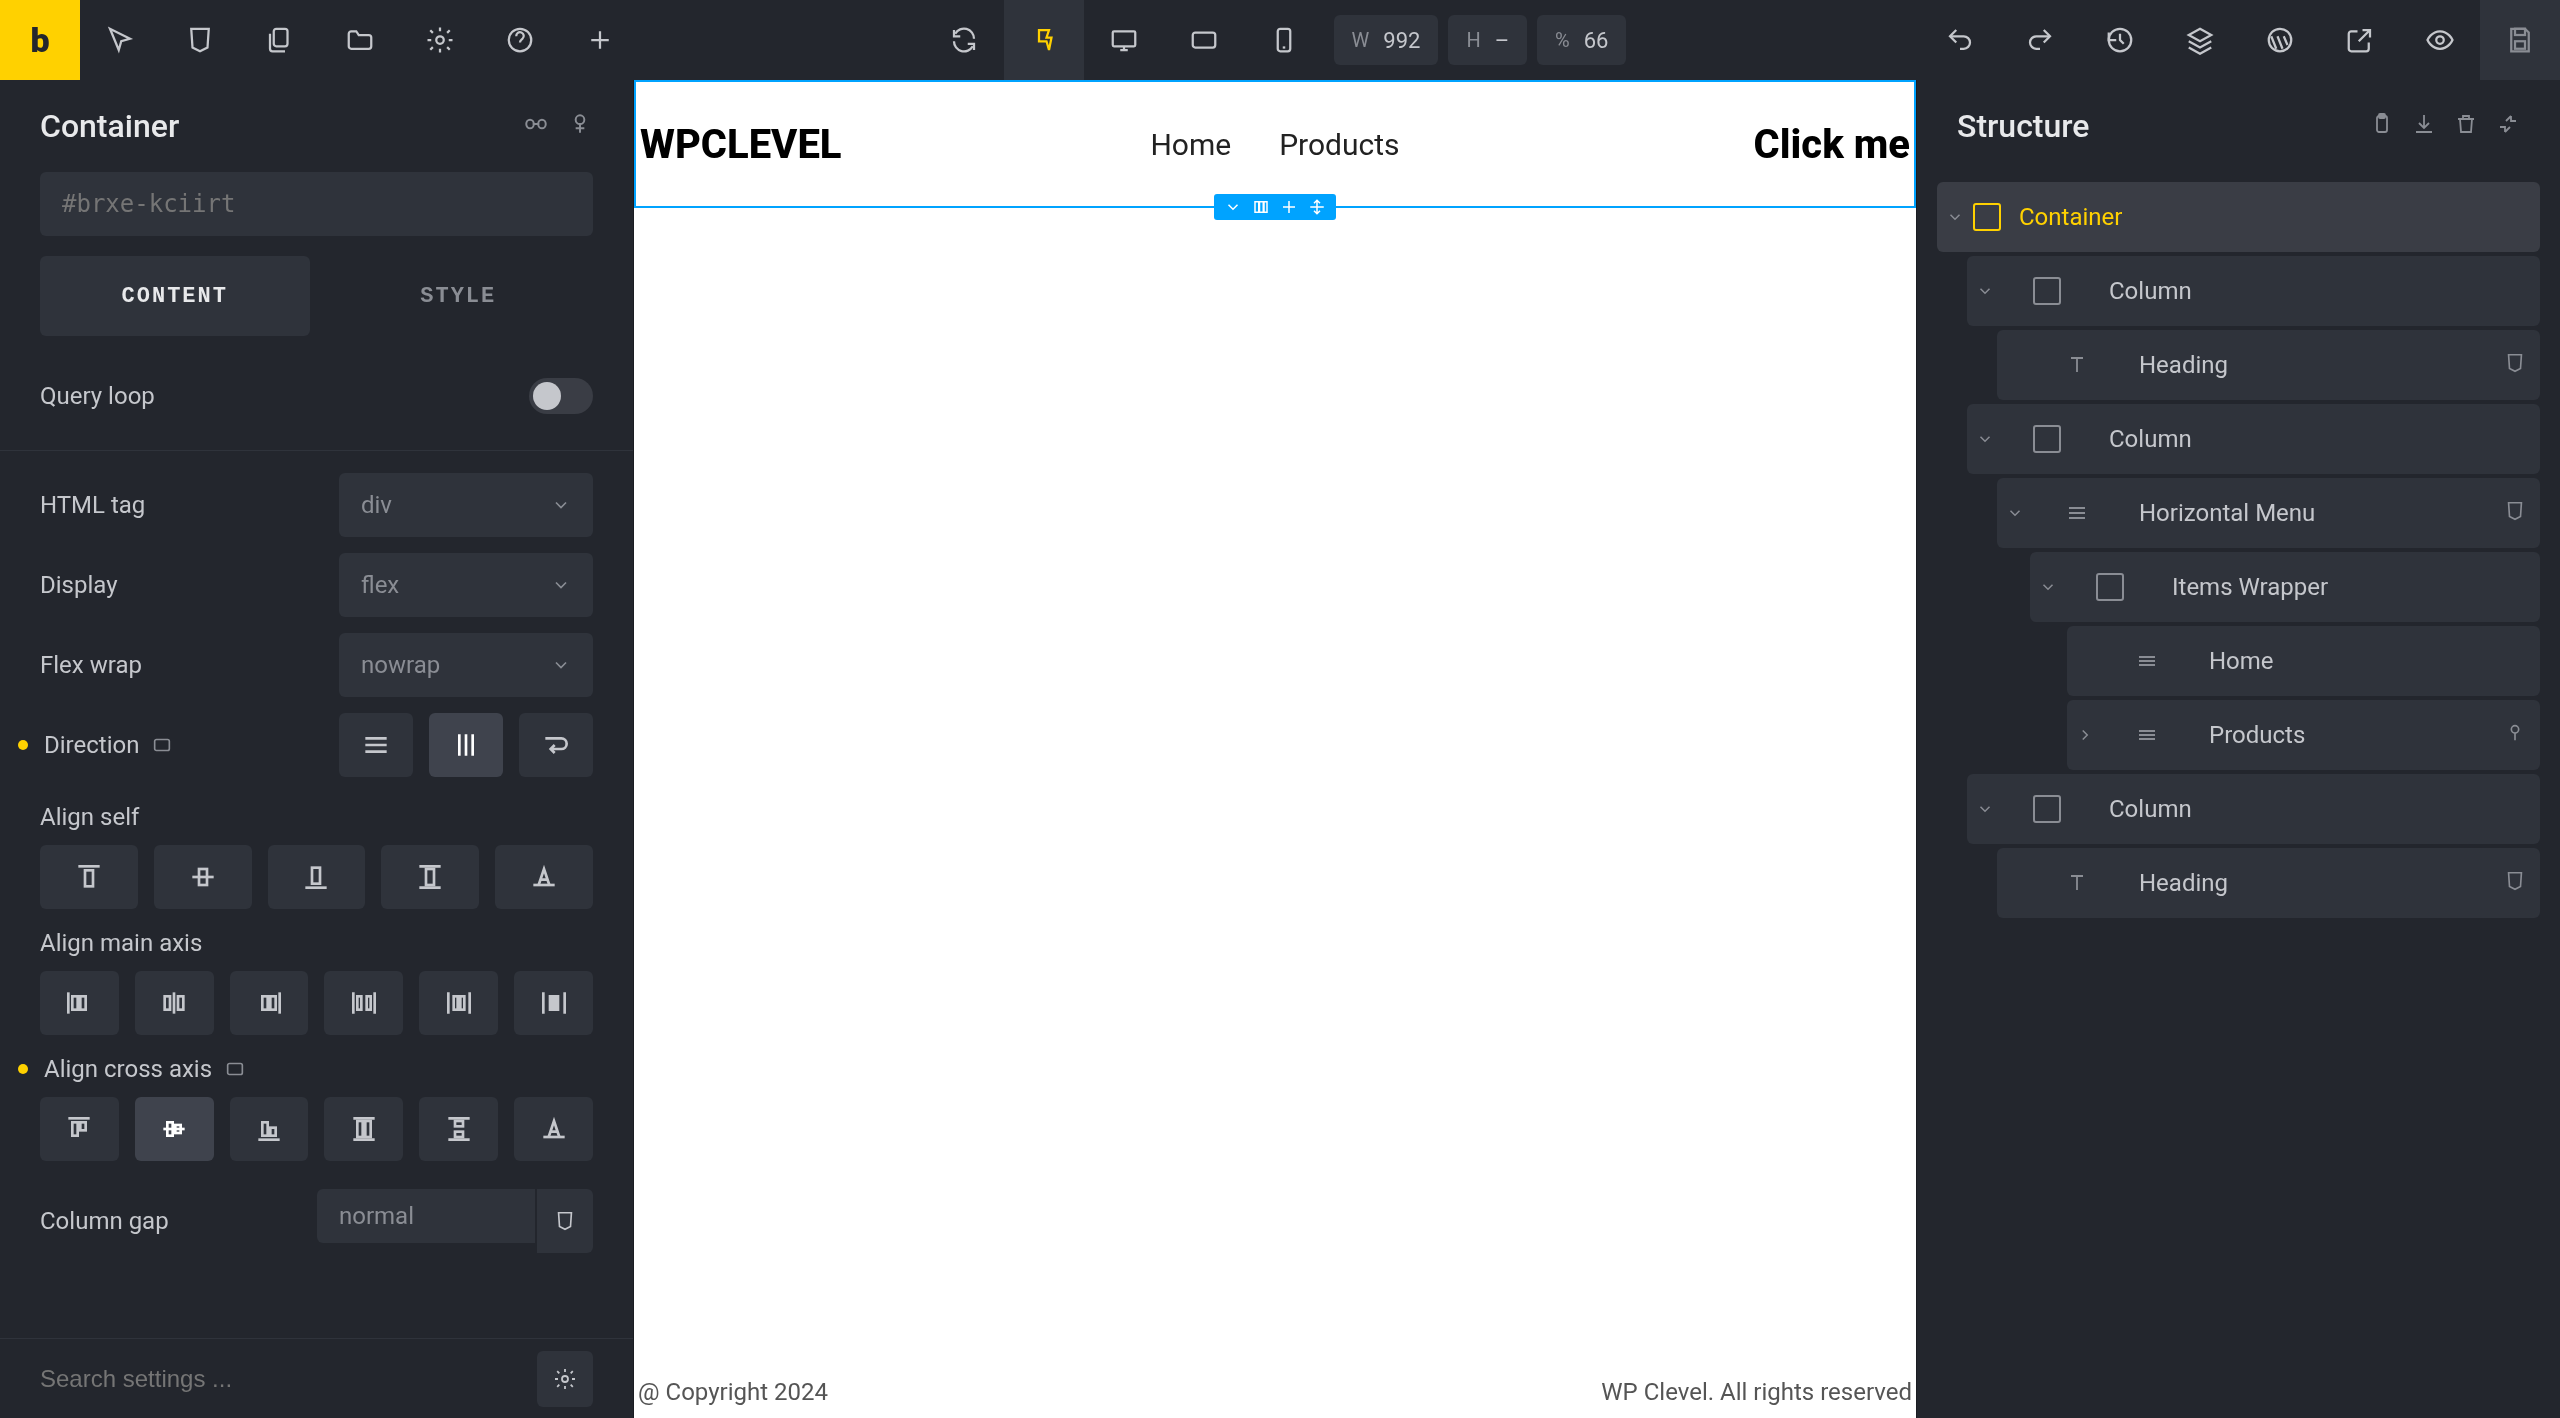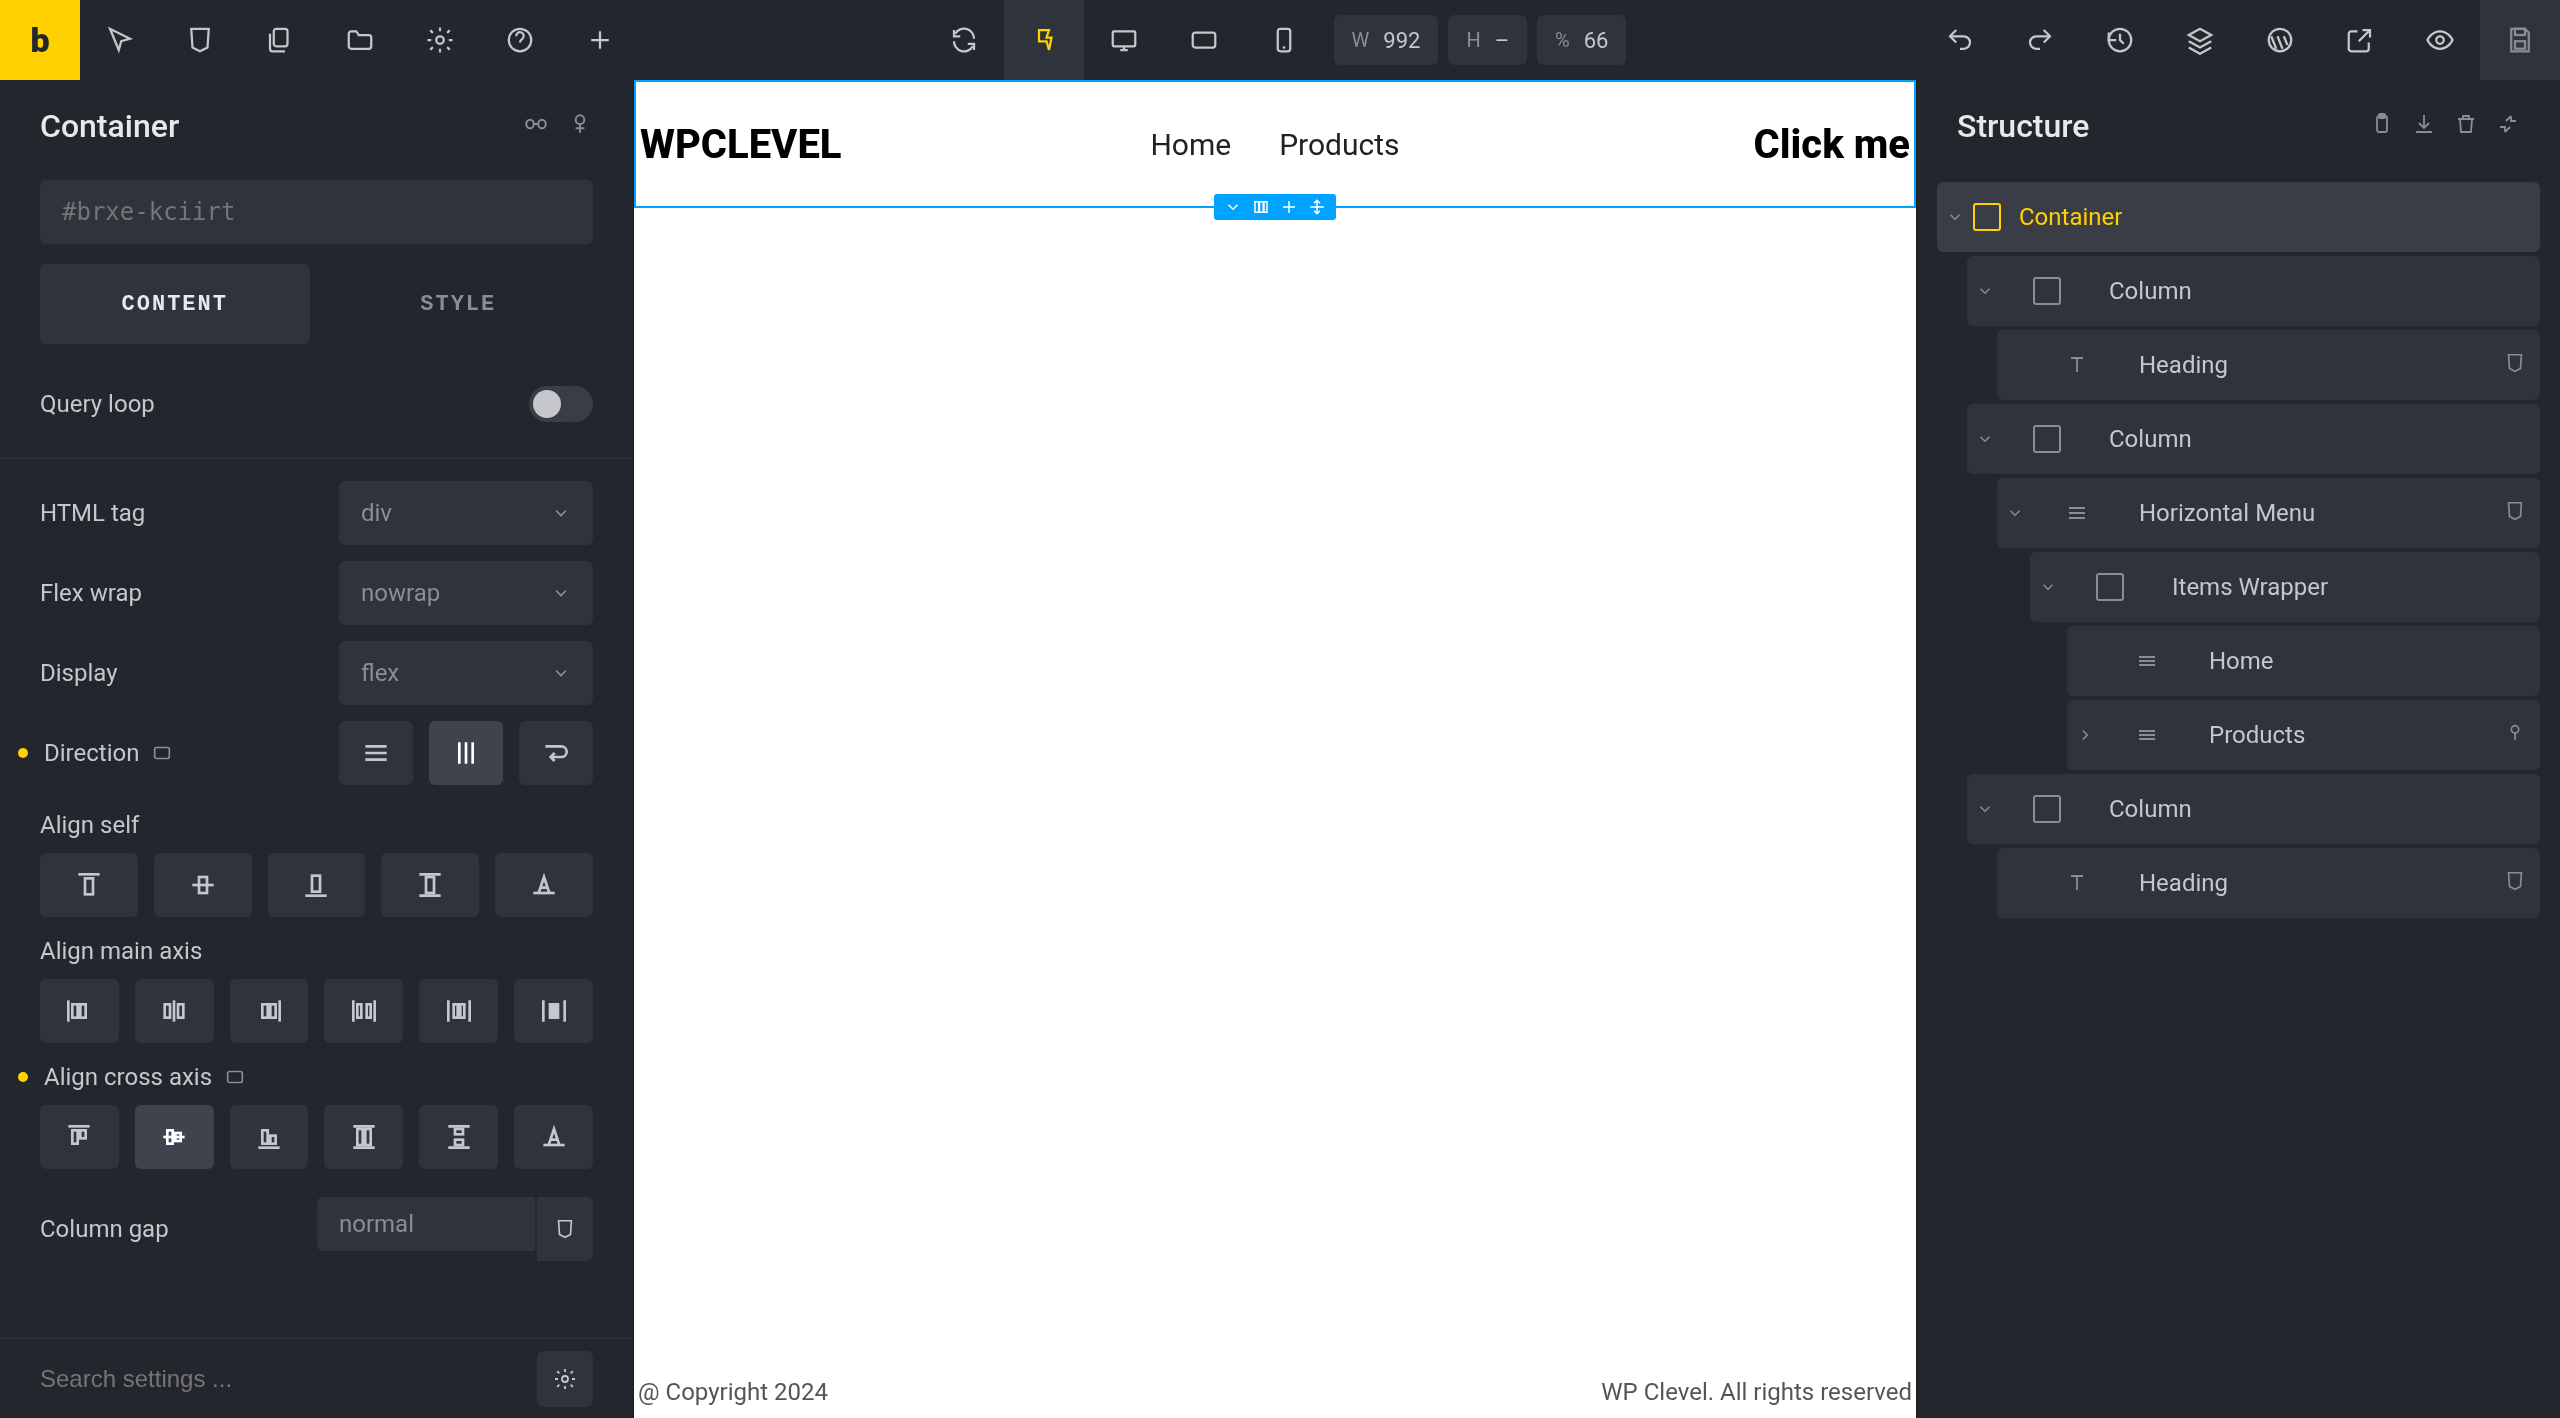--- a/index.html
+++ b/index.html
@@ -24,21 +24,21 @@
 
 .main { flex: 1; display: flex; min-height: 0; }
 
 
 .left-panel { width: 634px; background: #23262d; display: flex; flex-direction: column; border-right: 1px solid #1a1c21; }
 .panel-header { height: 92px; display: flex; align-items: center; padding: 0 40px; justify-content: space-between; }
 .panel-header h2 { font-size: 32px; font-weight: 500; color: #e8e9eb; }
 .panel-header .hdr-icons { display: flex; gap: 18px; }
 .panel-header .hdr-icons svg { width: 26px; height: 26px; stroke: #8a8d94; fill: none; stroke-width: 1.8; }
 
-.id-field { margin: 8px 40px 20px; }
+.id-field { margin: 0 40px 20px; }
 .id-field input { width: 100%; height: 64px; background: #2f333b; border: none; border-radius: 6px; padding: 0 22px; font-size: 24px; color: #8a8d94; font-family: monospace; }
 
 .tabs { display: flex; padding: 0 40px; gap: 14px; font-family: Liberation Mono, monospace; }
 .tabs .tab { flex: 1; height: 80px; display: flex; align-items: center; justify-content: center; font-size: 22px; letter-spacing: 2px; font-weight: 600; color: #8a8d94; border-radius: 6px; cursor: pointer; }
 .tabs .tab.active { background: #2f333b; color: #e8e9eb; }
 
 .panel-body { flex: 1; overflow-y: auto; padding: 20px 40px 0; }
 .panel-body::-webkit-scrollbar { width: 16px; }
 .panel-body::-webkit-scrollbar-thumb { background: #3a3d45; border-radius: 8px; }
 
@@ -292,35 +292,35 @@
           <div class="ctrl">
               <div class="select">
                 <span>div</span>
                 <svg viewBox="0 0 24 24">
                   <path d="M6 9l6 6 6-6"></path>
                 </svg>
               </div>
             </div>
         </div>
         <div class="row">
+          <div class="lbl">Display</div>
+          <div class="ctrl">
+              <div class="select">
+                <span>flex</span>
+                <svg viewBox="0 0 24 24">
+                  <path d="M6 9l6 6 6-6"></path>
+                </svg>
+              </div>
+            </div>
+        </div>
+        <div class="row">
           <div class="lbl">Flex wrap</div>
           <div class="ctrl">
               <div class="select">
                 <span>nowrap</span>
-                <svg viewBox="0 0 24 24">
-                  <path d="M6 9l6 6 6-6"></path>
-                </svg>
-              </div>
-            </div>
-        </div>
-        <div class="row">
-          <div class="lbl">Display</div>
-          <div class="ctrl">
-              <div class="select">
-                <span>flex</span>
                 <svg viewBox="0 0 24 24">
                   <path d="M6 9l6 6 6-6"></path>
                 </svg>
               </div>
             </div>
         </div>
         <div class="row">
           <div class="lbl">
               <span class="dot"></span>
               <span>Direction</span>

